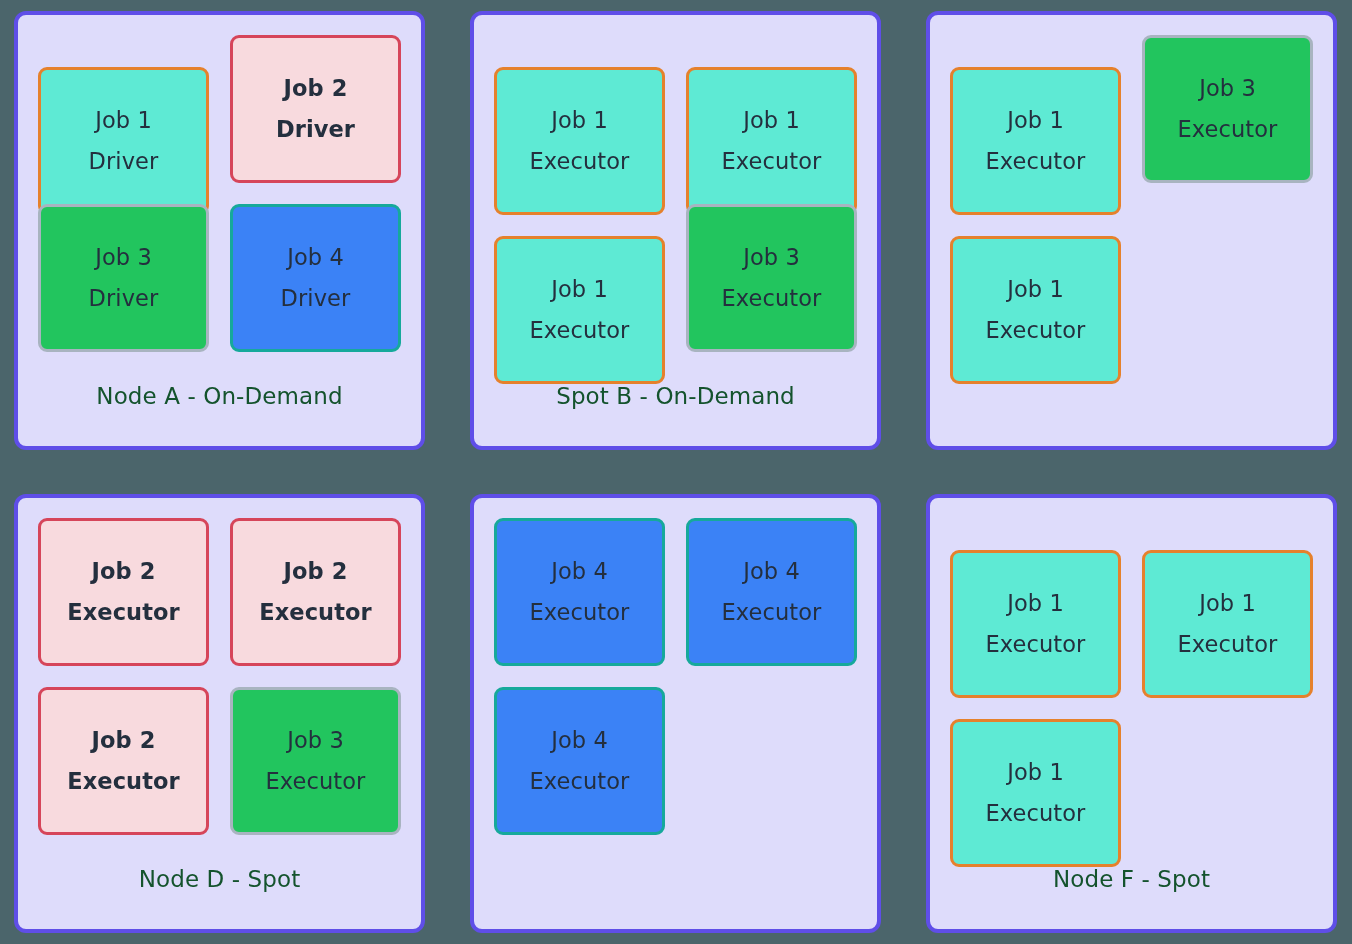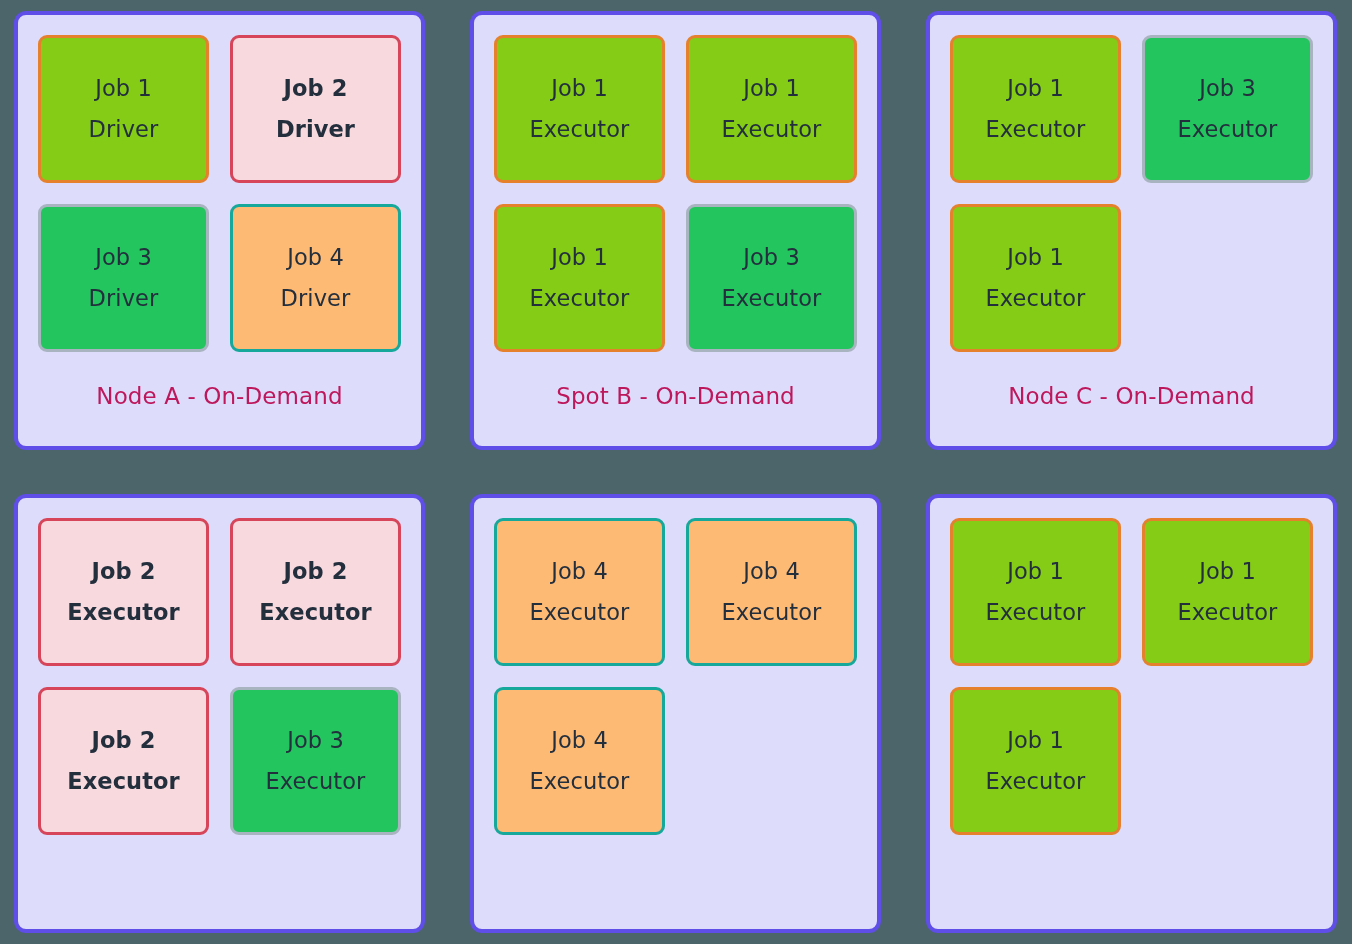--- a/index.html
+++ b/index.html
@@ -67,31 +67,31 @@
     color: #242f3e;
     font-size: 22.5px;
     line-height: 41px;
     letter-spacing: 0.1px;
     text-align: center;
   }
 
   .job .line { display: block; }
 
   
-  .job.orange { border-color: #e5812c; background: #84cc16; }
+  .job.orange { border-color: #e5812c; background: #5eead4; margin-top: 32px; }
   .job.red    { border-color: #d6455a; background: #f8dade; font-weight: bold; }
   .job.gray   { border-color: #a8b4c0; background: #22c55e; }
-  .job.teal   { border-color: #16a99b; background: #fdba74; }
+  .job.teal   { border-color: #16a99b; background: #3b82f6; }
 
   .node-label {
     flex: 1 1 auto;
     display: flex;
     align-items: center;
     justify-content: center;
-    color: #be185d;
+    color: #14532d;
     font-size: 23px;
     letter-spacing: 0.1px;
     padding-bottom: 6px;
   }
 </style>
 </head>
 <body>
 
 <div id="diagram">
     <div class="node">
@@ -167,49 +167,49 @@
           </div>
         </div>
         <div class="slot">
           <div class="job orange">
             <span class="line">Job 1</span>
             <span class="line">Executor</span>
           </div>
         </div>
         <div class="slot empty"></div>
       </div>
-      <div class="node-label">Node C - On-Demand</div>
-    </div>
-    <div class="node">
-      <div class="slots">
-        <div class="slot">
-          <div class="job red">
-            <span class="line">Job 2</span>
-            <span class="line">Executor</span>
-          </div>
-        </div>
-        <div class="slot">
-          <div class="job red">
-            <span class="line">Job 2</span>
-            <span class="line">Executor</span>
-          </div>
-        </div>
-        <div class="slot">
-          <div class="job red">
-            <span class="line">Job 2</span>
-            <span class="line">Executor</span>
-          </div>
-        </div>
-        <div class="slot">
-          <div class="job gray">
-            <span class="line">Job 3</span>
-            <span class="line">Executor</span>
-          </div>
-        </div>
-      </div>
+    </div>
+    <div class="node">
+      <div class="slots">
+        <div class="slot">
+          <div class="job red">
+            <span class="line">Job 2</span>
+            <span class="line">Executor</span>
+          </div>
+        </div>
+        <div class="slot">
+          <div class="job red">
+            <span class="line">Job 2</span>
+            <span class="line">Executor</span>
+          </div>
+        </div>
+        <div class="slot">
+          <div class="job red">
+            <span class="line">Job 2</span>
+            <span class="line">Executor</span>
+          </div>
+        </div>
+        <div class="slot">
+          <div class="job gray">
+            <span class="line">Job 3</span>
+            <span class="line">Executor</span>
+          </div>
+        </div>
+      </div>
+      <div class="node-label">Node D - Spot</div>
     </div>
     <div class="node">
       <div class="slots">
         <div class="slot">
           <div class="job teal">
             <span class="line">Job 4</span>
             <span class="line">Executor</span>
           </div>
         </div>
         <div class="slot">
@@ -242,14 +242,15 @@
           </div>
         </div>
         <div class="slot">
           <div class="job orange">
             <span class="line">Job 1</span>
             <span class="line">Executor</span>
           </div>
         </div>
         <div class="slot empty"></div>
       </div>
+      <div class="node-label">Node F - Spot</div>
     </div>
   </div>
 
 </body></html>

